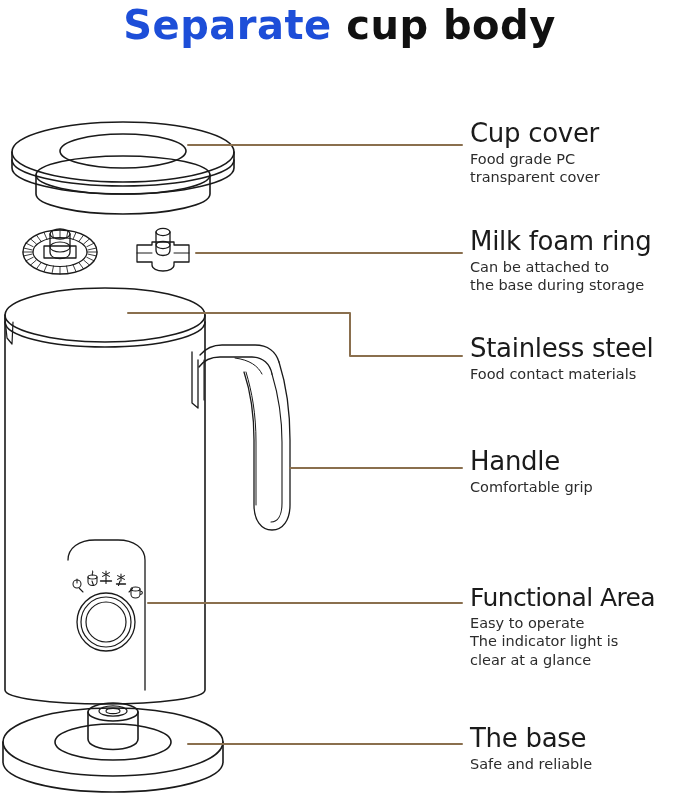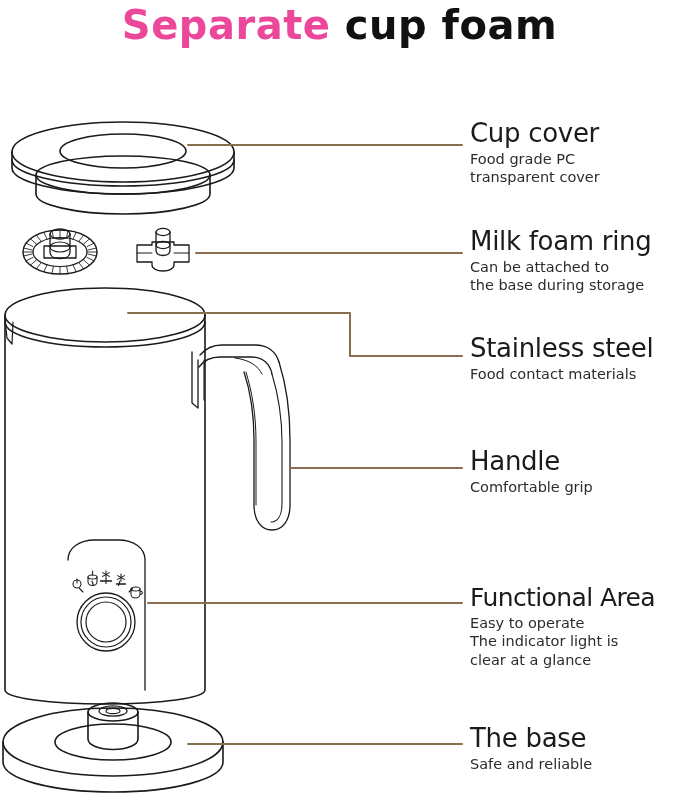--- a/index.html
+++ b/index.html
@@ -25,21 +25,21 @@
     left: 0;
     top: 2px;
     width: 679px;
     text-align: center;
     font-family: "DejaVu Sans", sans-serif;
     font-weight: bold;
     font-size: 40px;
     letter-spacing: 0.5px;
     white-space: nowrap;
   }
-  #title .brown { color: #ec4899; }
+  #title .brown { color: #1d4ed8; }
   #title .black { color: #111111; }
 
   
   #art {
     position: absolute;
     left: 0;
     top: 0;
     width: 679px;
     height: 800px;
   }
@@ -76,21 +76,21 @@
   #callout-the-base        { top: 725px; }
 
   #callout-functional-area .c-title { font-size: 25px; letter-spacing: -0.6px; }
 </style>
 </head>
 <body>
 
 <div id="page">
 
   <div id="title">
-    <span class="brown">Separate</span><span>&nbsp;</span><span class="black">cup foam</span>
+    <span class="brown">Separate</span><span>&nbsp;</span><span class="black">cup body</span>
   </div>
 
   <svg id="art" viewBox="0 0 679 800">
     <g fill="none" stroke="#1a1a1a" stroke-width="1.6" stroke-linecap="round" stroke-linejoin="round">
 
       <g>
 
         <path d="M 36 175 L 36 194 C 36 205 76 214 123 214 C 170 214 210 205 210 194 L 210 175"></path>
         <ellipse cx="123" cy="175" rx="87" ry="19"></ellipse>
 

